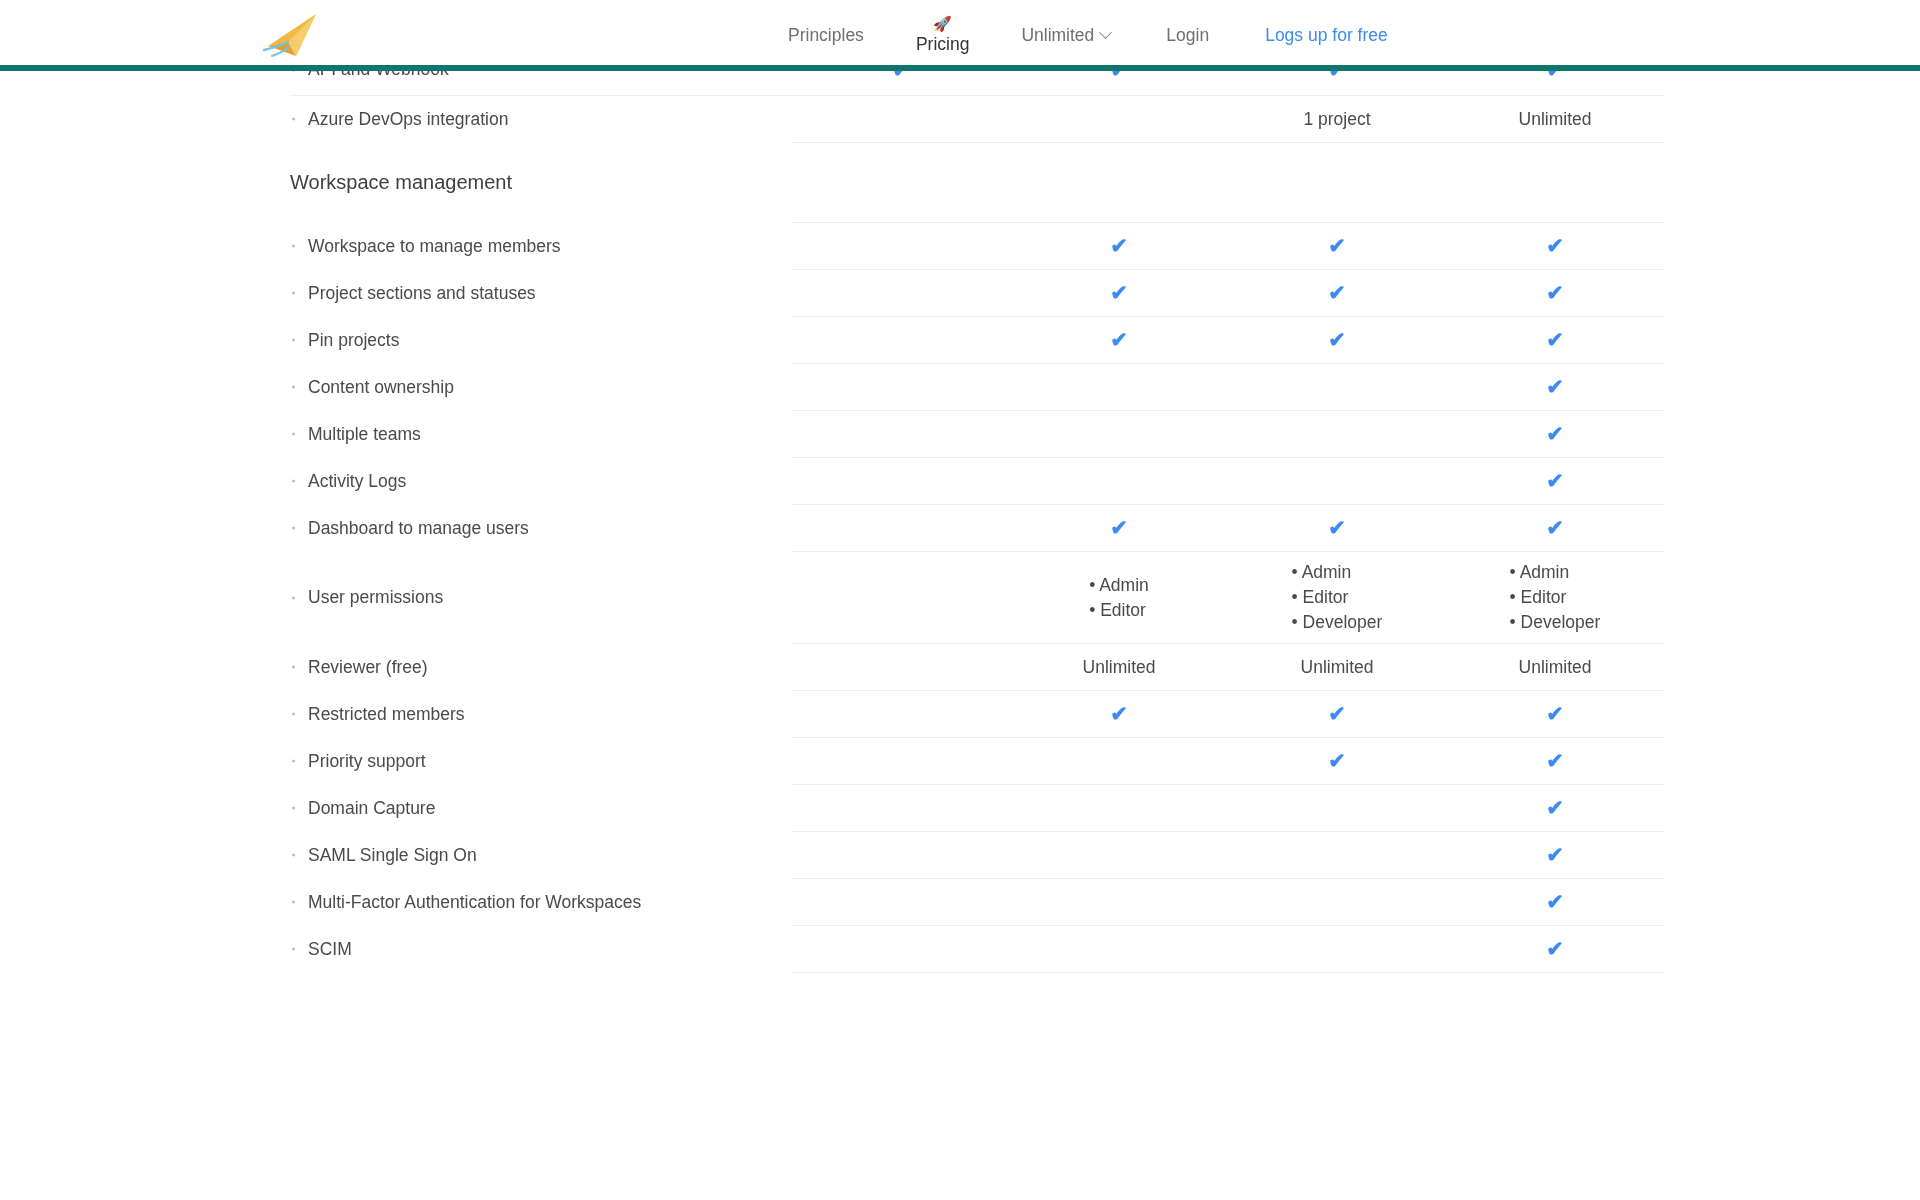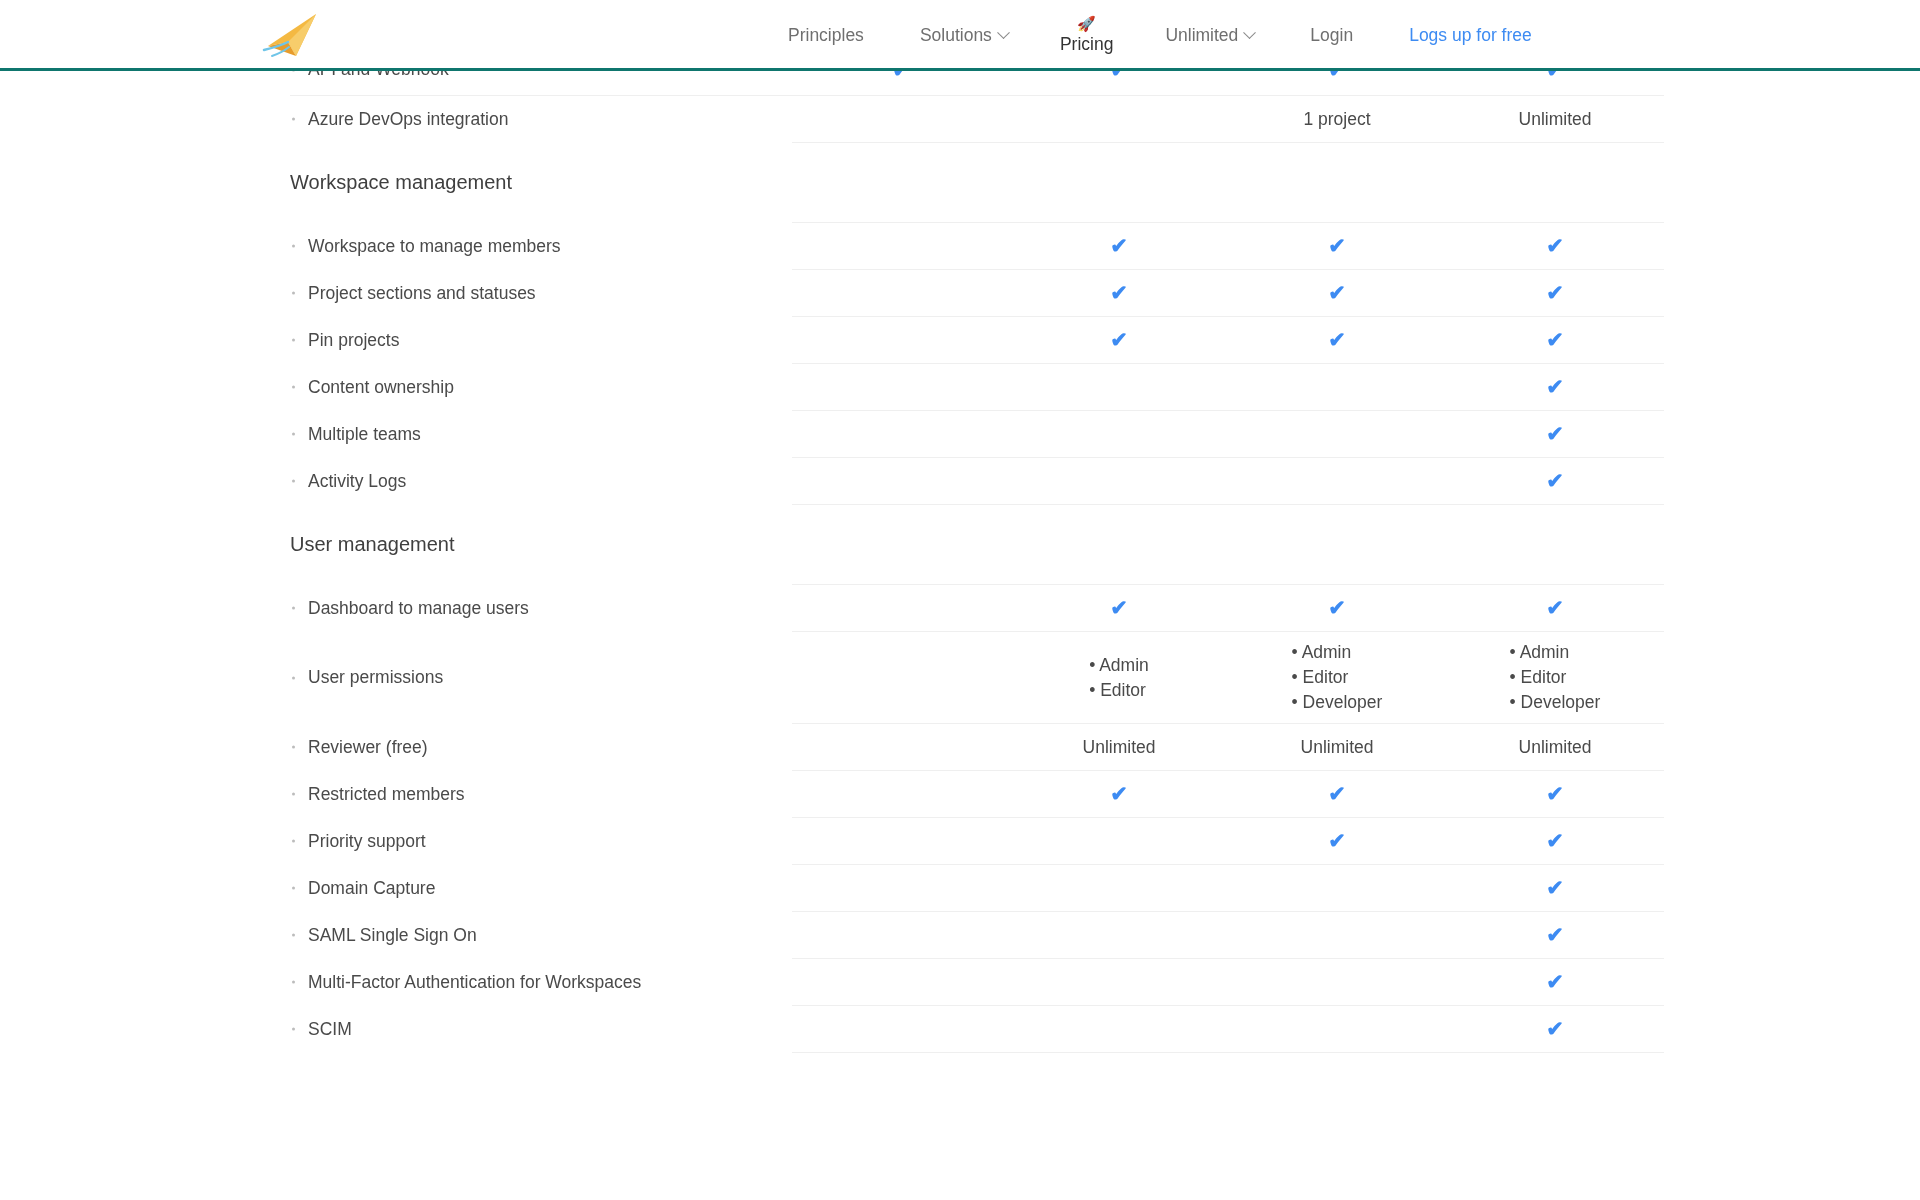--- a/index.html
+++ b/index.html
@@ -13,21 +13,21 @@
     color: #4a4a4a;
     overflow: hidden;
   }
 
   
   .header {
     position: relative;
     height: 71px;
     width: 100%;
     background: #ffffff;
-    border-bottom: 3px solid #0f766e;
+    border-bottom: 6px solid #0f766e;
     display: flex;
     align-items: center;
   }
   .logo {
     position: absolute;
     left: 262px;
     top: 6px;
     width: 62px;
     height: 56px;
   }
@@ -193,24 +193,20 @@
       <path d="M2 44 C10 42 18 40 26 36" stroke="#6fc5e8" stroke-width="2.5" fill="none" stroke-linecap="round"></path>
       <path d="M10 50 C16 48 22 45 27 41" stroke="#6fc5e8" stroke-width="2" fill="none" stroke-linecap="round"></path>
     </svg>
   </div>
 
   <nav class="nav">
     <div class="nav-item">
       <span>Principles</span>
     </div>
 
-    <div class="nav-item">
-      <span>Solutions</span>
-      <span class="chev"></span>
-    </div>
 
     <div class="nav-item active pricing-item">
       <span class="pricing-emoji">🚀</span>
       <span>Pricing</span>
     </div>
 
     <div class="nav-item">
       <span>Unlimited</span>
       <span class="chev"></span>
     </div>
@@ -327,29 +323,20 @@
         </tr>
         <tr class="feature-row">
           <td class="col-feature">
             <div class="feat-label">Activity Logs</div>
           </td>
           <td class="cell-center gap-cell"></td>
           <td class="cell-center"></td>
           <td class="cell-center"></td>
           <td class="cell-center"><span class="check">✔</span></td>
         </tr>
-        <tr class="section-row">
-          <td class="col-feature">
-            <div class="section-title">User management</div>
-          </td>
-          <td class="section-line"></td>
-          <td class="section-line"></td>
-          <td class="section-line"></td>
-          <td class="section-line"></td>
-        </tr>
         <tr class="feature-row">
           <td class="col-feature">
             <div class="feat-label">Dashboard to manage users</div>
           </td>
           <td class="cell-center gap-cell"></td>
           <td class="cell-center"><span class="check">✔</span></td>
           <td class="cell-center"><span class="check">✔</span></td>
           <td class="cell-center"><span class="check">✔</span></td>
         </tr>
         <tr class="feature-row perm-row">

